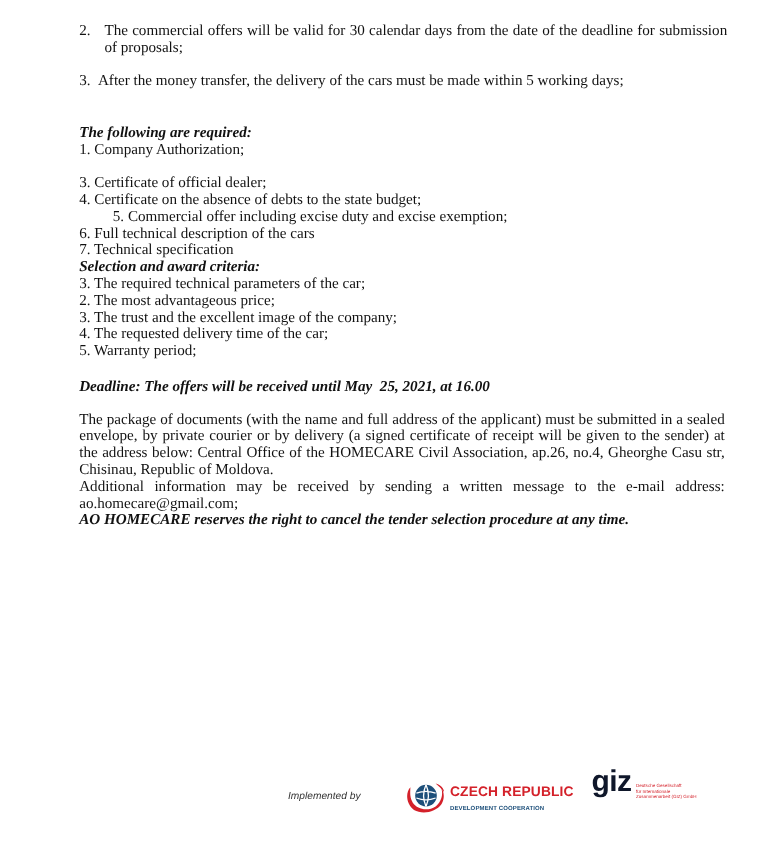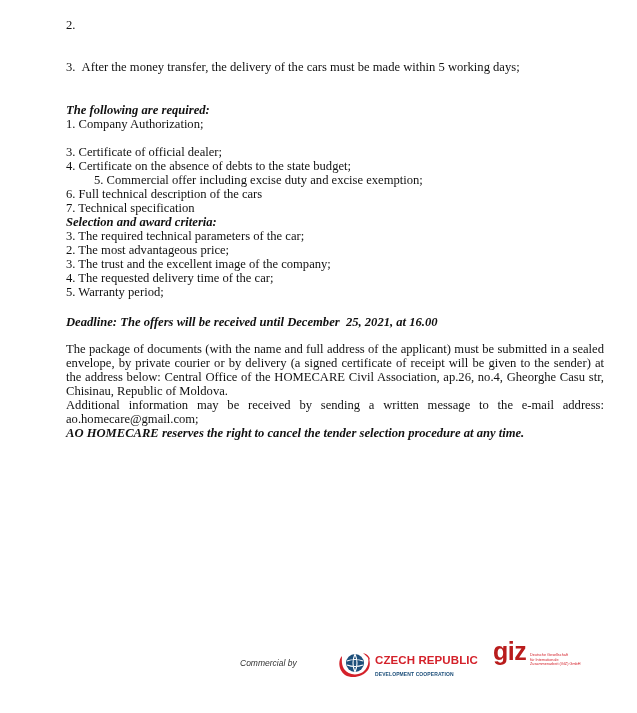--- a/index.html
+++ b/index.html
@@ -21,31 +21,32 @@
     
     .impl { left: 240px; top: 656px; font-family: "Liberation Sans", sans-serif;
       font-style: italic; font-size: 8.5px; color: #333; }
     .czech { left: 337px; top: 650px; width: 126px; height: 28px; }
     .czech-title { position: absolute; left: 38px; top: 3px; font-family: "Liberation Sans", sans-serif;
       font-weight: bold; font-size: 11.5px; color: #d4212a; letter-spacing: 0.1px; white-space: nowrap; }
     .czech-sub { position: absolute; left: 38px; top: 17px; font-family: "Liberation Sans", sans-serif;
       font-weight: bold; font-size: 5px; color: #1d4f7a; white-space: nowrap; letter-spacing: 0.1px; }
     .giz { left: 493px; top: 646px; width: 110px; height: 30px; }
     .giz-word { position: absolute; left: 0; top: -2px; font-family: "Liberation Sans", sans-serif;
-      font-weight: bold; font-size: 25px; color: #b91c1c; letter-spacing: -0.5px; }
+      font-weight: bold; font-size: 25px; color: #0f172a; letter-spacing: -0.5px; }
     .giz-text { position: absolute; left: 37px; top: 7px; font-family: "Liberation Sans", sans-serif;
       font-size: 3.8px; line-height: 4.5px; color: #d4212a; white-space: nowrap; }
   </style>
 </head>
 <body>
 
 <div class="page">
 
   <div class="abs numbered" style="top:18px; height:30px;">
     <span class="num">2.</span>
+    <span class="txt" style="text-align-last:left;">The commercial offers will be valid for 30 calendar days from the date of the deadline for submission of proposals;</span>
   </div>
   <div class="abs line" style="top:60px;">
     <span>3.</span>
     <span style="margin-left:3px;">After the money transfer, the delivery of the cars must be made within 5 working days;</span>
   </div>
 
   <div class="abs line bi" style="top:103px;text-align:center;">The following are required:</div>
   <div class="abs line" style="top:117px;">1. Company Authorization;</div>
   <div class="abs line" style="top:145px;">3. Certificate of official dealer;</div>
   <div class="abs line" style="top:159px;">4. Certificate on the absence of debts to the state budget;</div>
@@ -53,30 +54,30 @@
   <div class="abs line" style="top:187px;">6. Full technical description of the cars</div>
   <div class="abs line" style="top:201px;">7. Technical specification</div>
 
   <div class="abs line bi" style="top:215px;">Selection and award criteria:</div>
   <div class="abs line" style="top:229px;">3. The required technical parameters of the car;</div>
   <div class="abs line" style="top:243px;">2. The most advantageous price;</div>
   <div class="abs line" style="top:257px;">3. The trust and the excellent image of the company;</div>
   <div class="abs line" style="top:271px;">4. The requested delivery time of the car;</div>
   <div class="abs line" style="top:285px;">5. Warranty period;</div>
 
-  <div class="abs line bi" style="top:315px; white-space:pre;">Deadline: The offers will be received until December  25, 2021, at 16.00</div>
+  <div class="abs line bi" style="top:315px; white-space:pre;">Deadline: The offers will be received until May  25, 2021, at 16.00</div>
 
   <div class="abs para" style="top:342px;">The package of documents (with the name and full address of the applicant) must be submitted in a sealed envelope, by private courier or by delivery (a signed certificate of receipt will be given to the sender) at the address below: Central Office of the HOMECARE Civil Association, ap.26, no.4,  Gheorghe Casu str, Chisinau, Republic of Moldova.</div>
 
   <div class="abs para para-last" style="top:398px;">Additional information may be received by sending a written message to the e-mail address:</div>
   <div class="abs line bi" style="top:426px;">AO HOMECARE reserves the right to cancel the tender selection procedure at any time.</div>
 
   <div class="abs line" style="top:412px;">ao.homecare@gmail.com;</div>
 
-  <div class="abs impl">Commercial by</div>
+  <div class="abs impl">Implemented by</div>
 
   <div class="abs czech">
     <svg width="36" height="28" viewBox="0 0 36 28" style="position:absolute;left:0;top:0;">
       <path d="M5 6 C1 10 1 20 8 25 C15 29 26 27 31 20 C34 15 33 9 30 5 C33 11 31 18 26 22 C20 26 11 25 7 19 C4 14 5 9 5 6 Z" fill="#d4212a"></path>
       <circle cx="18" cy="13" r="9" fill="#1d4f7a"></circle>
       <path d="M10 11 Q18 8 26 11 M10 15 Q18 18 26 15 M18 4 Q14 13 18 22 M18 4 Q22 13 18 22" stroke="#ffffff" stroke-width="1.1" fill="none"></path>
       <path d="M26 3 C30 4 33 7 33 10 C31 7 28 5 26 3 Z" fill="#d4212a"></path>
     </svg>
     <span class="czech-title">CZECH REPUBLIC</span>
     <span class="czech-sub">DEVELOPMENT COOPERATION</span>

